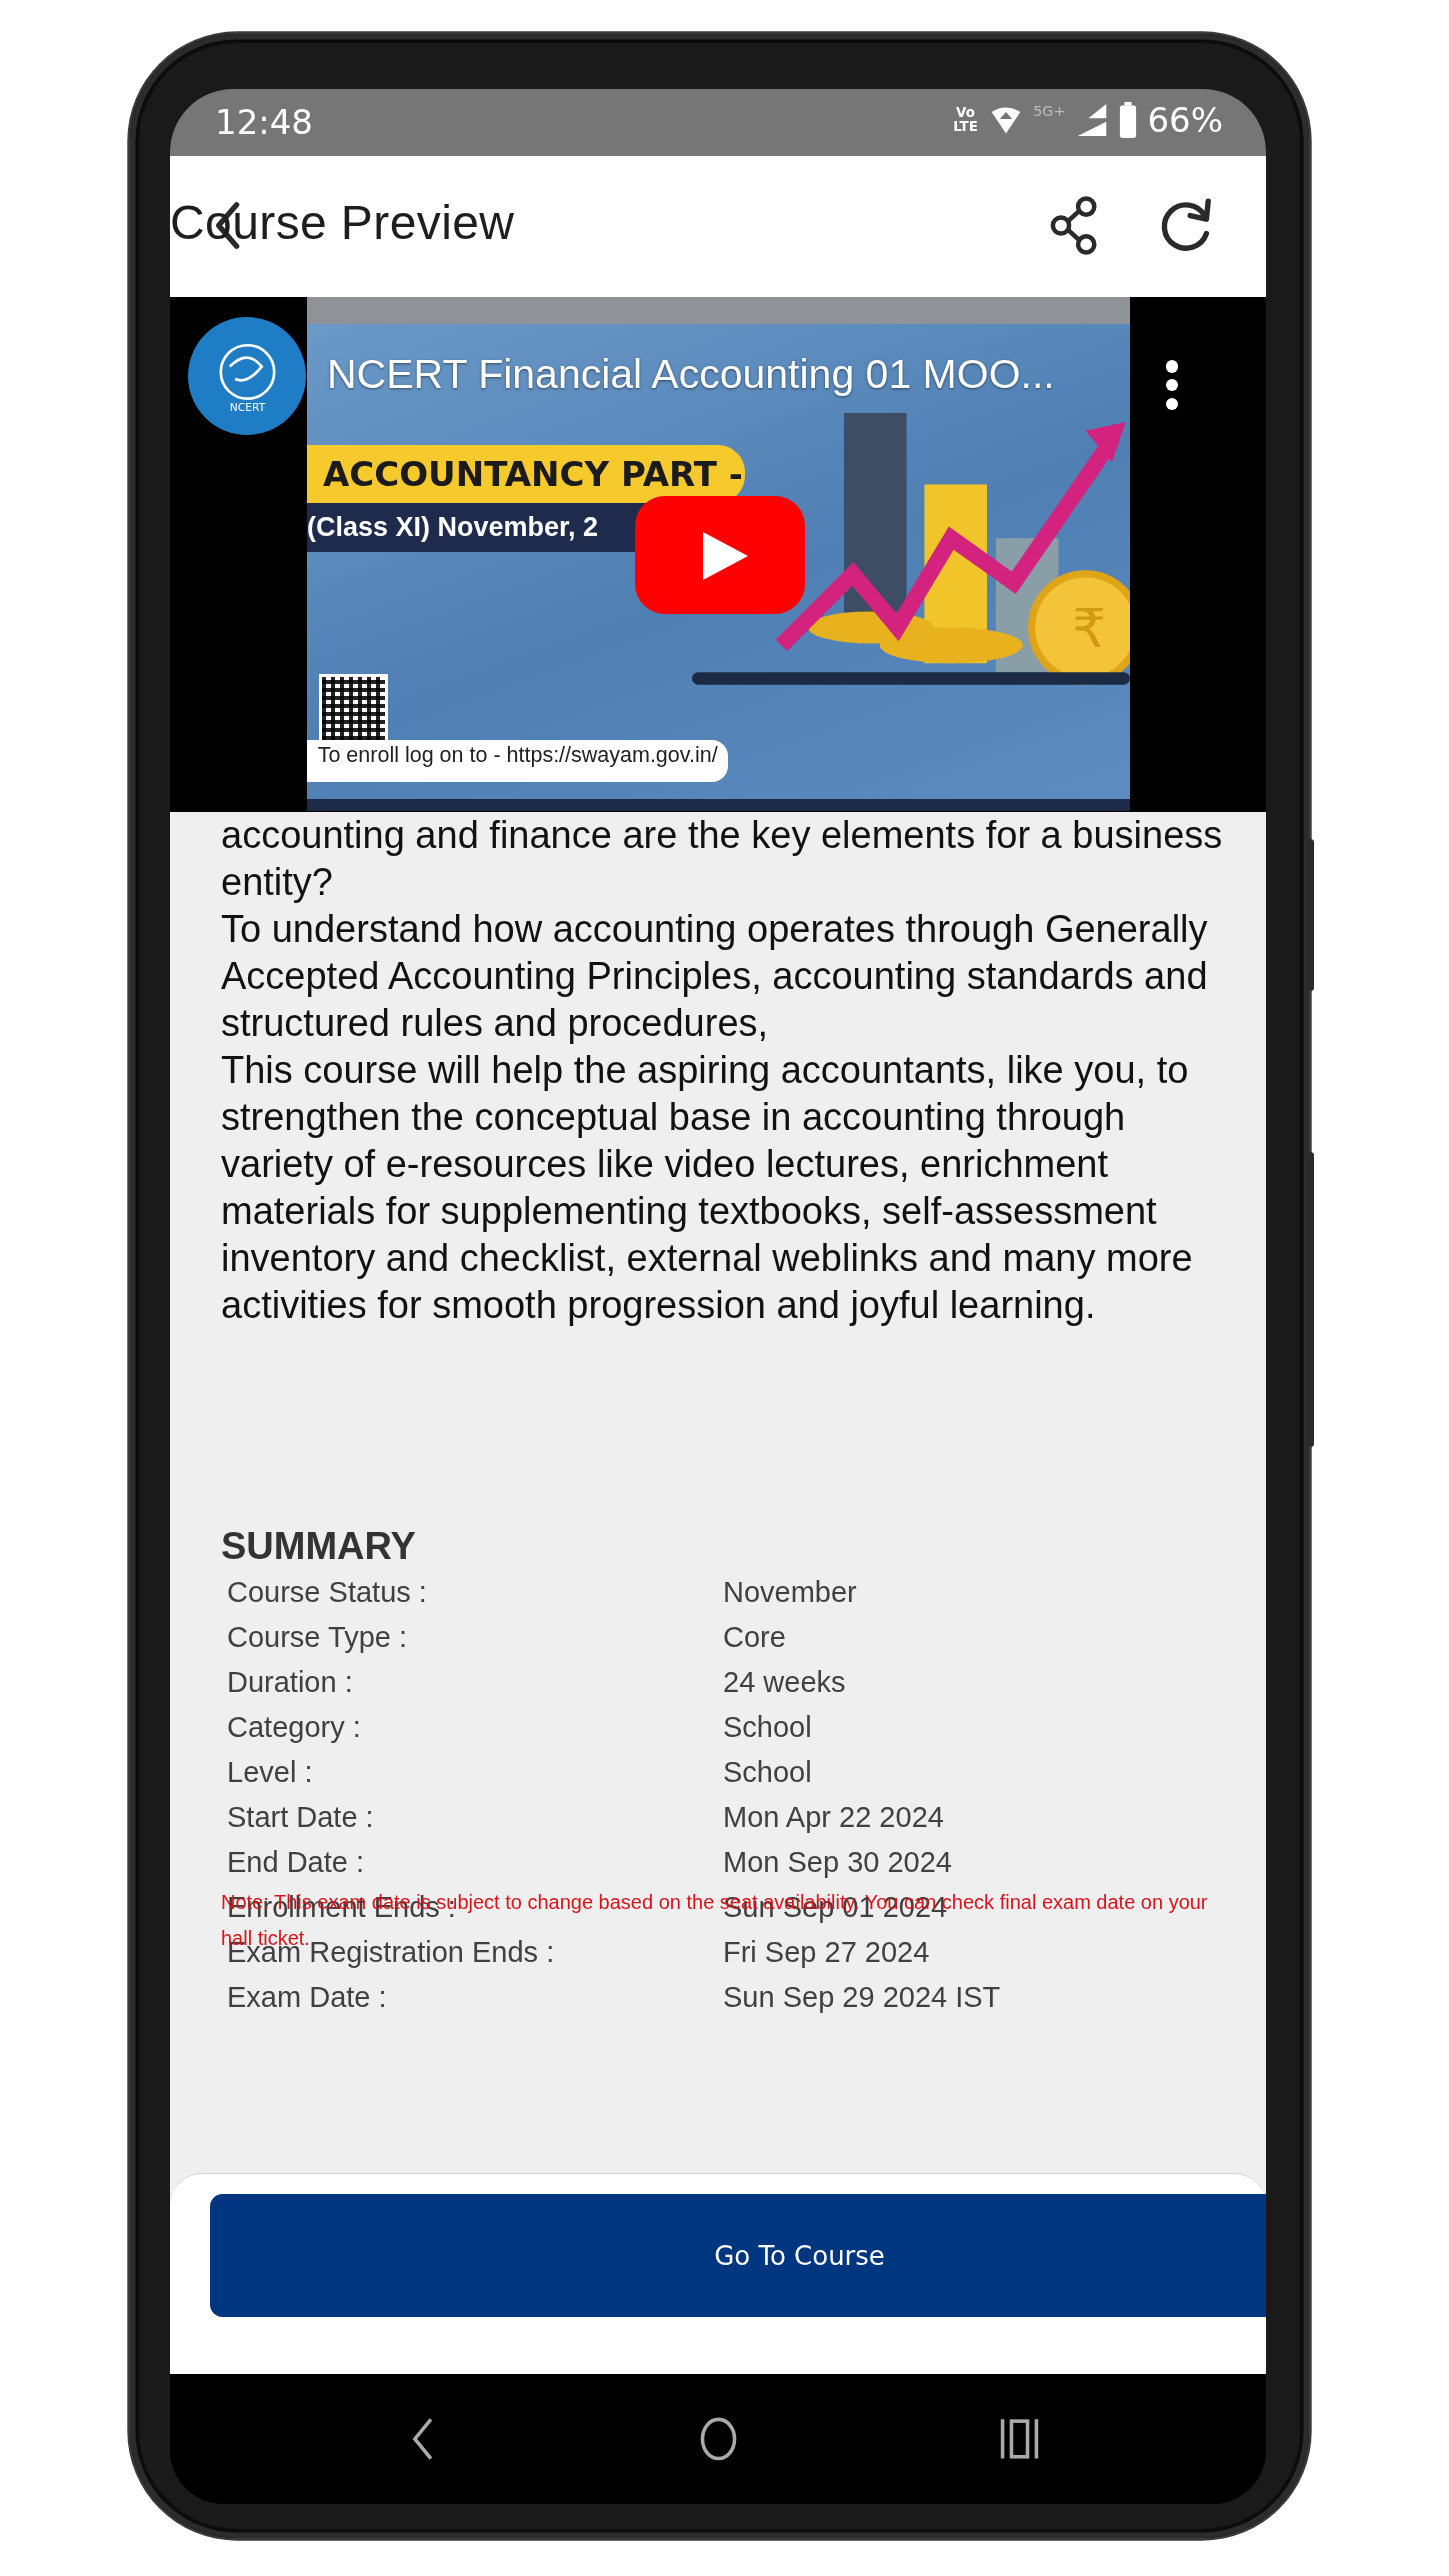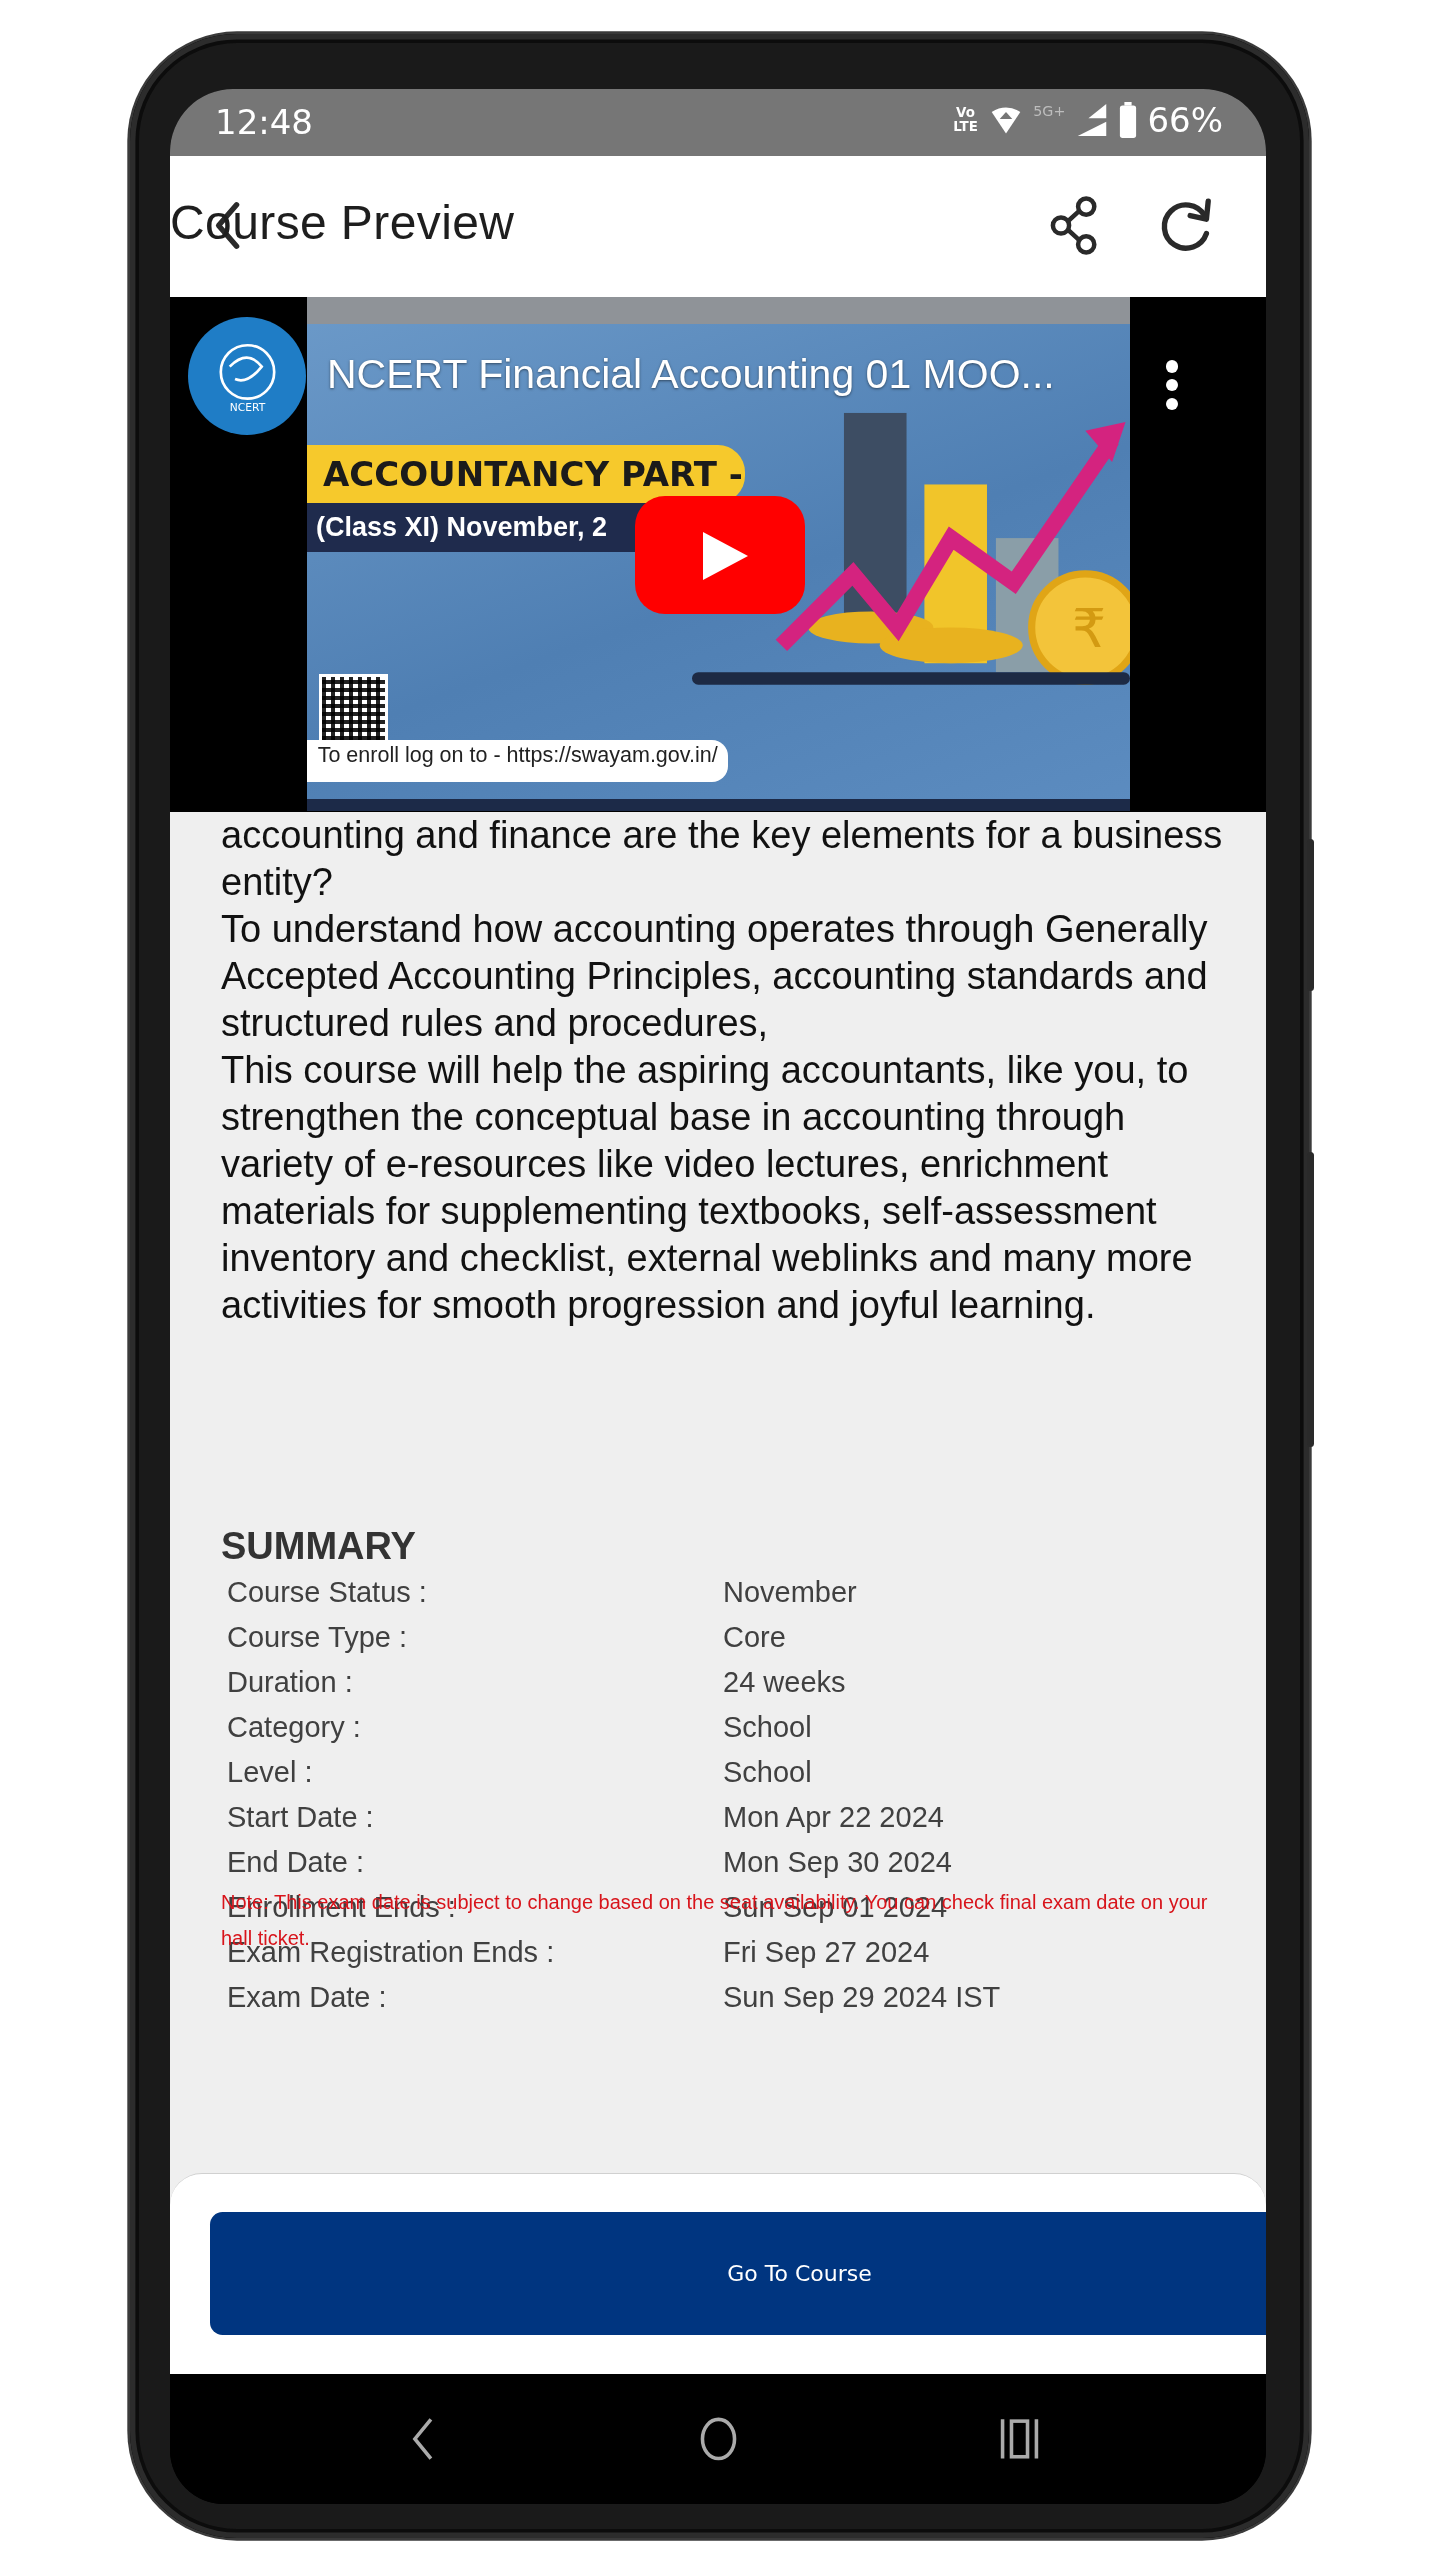--- a/index.html
+++ b/index.html
@@ -24,21 +24,21 @@
   .hdr-icon { position:absolute; top:38px; width:63px; height:63px; }
   .video { position:absolute; left:0; top:208px; width:100%; height:514px; background:#000; overflow:hidden; }
   .thumb { position:absolute; left:137px; top:0; width:823px; height:514px;
            background: linear-gradient(160deg,#6c9ac9 0%,#4f7fb3 55%,#5c8cc0 100%); }
   .thumb-top { position:absolute; left:0; top:0; width:100%; height:27px; background:#8f9398; }
   .thumb-bottom { position:absolute; left:0; bottom:0; width:100%; height:12.5px; background:#1c2a48; }
   .acc-banner { position:absolute; left:0; top:148px; width:438px; height:58px; background:#f6c92c;
                 border-radius:0 27px 27px 0; font-weight:bold; font-size:34px; color:#1b1b1b;
                 padding-left:16px; box-sizing:border-box; line-height:58px; font-family:"DejaVu Sans", sans-serif; }
   .class-banner { position:absolute; left:0; top:206px; width:358px; height:49px; background:#1f2b4d;
-                  color:#fff; font-weight:bold; font-size:27px; padding-left:9px; box-sizing:border-box; line-height:49px; }
+                  color:#fff; font-weight:bold; font-size:27px; box-sizing:border-box; line-height:49px; }
   .enroll { position:absolute; left:0; top:443px; height:42px; background:#fff; border-radius:0 16px 16px 0;
             padding:0 10.7px; font-size:21.5px; line-height:30px; color:#222; }
   .qr { position:absolute; left:15px; top:380px; width:63px; height:63px; background:#fff;
         background-image: repeating-linear-gradient(0deg,#222 0 4.5px,transparent 4.5px 8px),
                           repeating-linear-gradient(90deg,#222 0 3.6px,transparent 3.6px 9px);
         background-blend-mode: multiply; outline:3.6px solid #fff; }
   .ncert-logo { position:absolute; left:18px; top:19.7px; width:118px; height:118px; border-radius:50%;
                 background:#1f7dc6; display:flex; align-items:center; justify-content:center; }
   .vtitle { position:absolute; left:157px; top:54px; font-size:41px; color:#fff; white-space:nowrap;
             text-shadow:0 0.9px 2.7px rgba(0,0,0,0.5); }
@@ -50,22 +50,22 @@
   .content { position:absolute; left:0; top:723px; width:100%; height:1458px; background:#efefef; }
   .desc { position:absolute; left:51px; top:0; width:1011px; font-size:38px; line-height:47px; color:#111; }
   .desc p { margin:0; }
   .summary-title { position:absolute; left:51px; top:713px; font-size:38px; font-weight:bold; color:#333; }
   .summary { position:absolute; left:57px; top:758px; width:984px; }
   .srow { display:flex; height:45px; font-size:29px; color:#404040; align-items:center; }
   .srow .k { width:496px; }
   .note { position:absolute; left:51px; top:1072px; width:1011px; color:#d8141b; font-size:20px; line-height:36px; }
   .footer { position:absolute; left:0; top:2084px; width:100%; height:201px; background:#fff;
             border-radius:32px 32px 0 0; border-top:1.8px solid #d0d0d0; box-sizing:border-box; }
-  .go-btn { position:absolute; left:40px; top:38px; width:1179px; height:123px; background:#003580;
-            border-radius:12.5px; color:#fff; font-size:22px; display:flex; align-items:center; justify-content:center;
+  .go-btn { position:absolute; left:40px; top:20px; width:1179px; height:123px; background:#003580;
+            border-radius:12.5px; color:#fff; font-size:26px; display:flex; align-items:center; justify-content:center;
             font-family:"DejaVu Sans", sans-serif; border:none; }
   .navbar { position:absolute; left:0; top:2285px; width:100%; height:130px; background:#000; }
   .nav-icon { position:absolute; top:40px; }
 </style>
 </head>
 <body>
 
 <div class="phone">
   <div class="phone-btn" style="left:1177px; top:805px; width:7.2px; height:152px;"></div>
   <div class="phone-btn" style="left:1177px; top:1118px; width:7.2px; height:295px;"></div>

